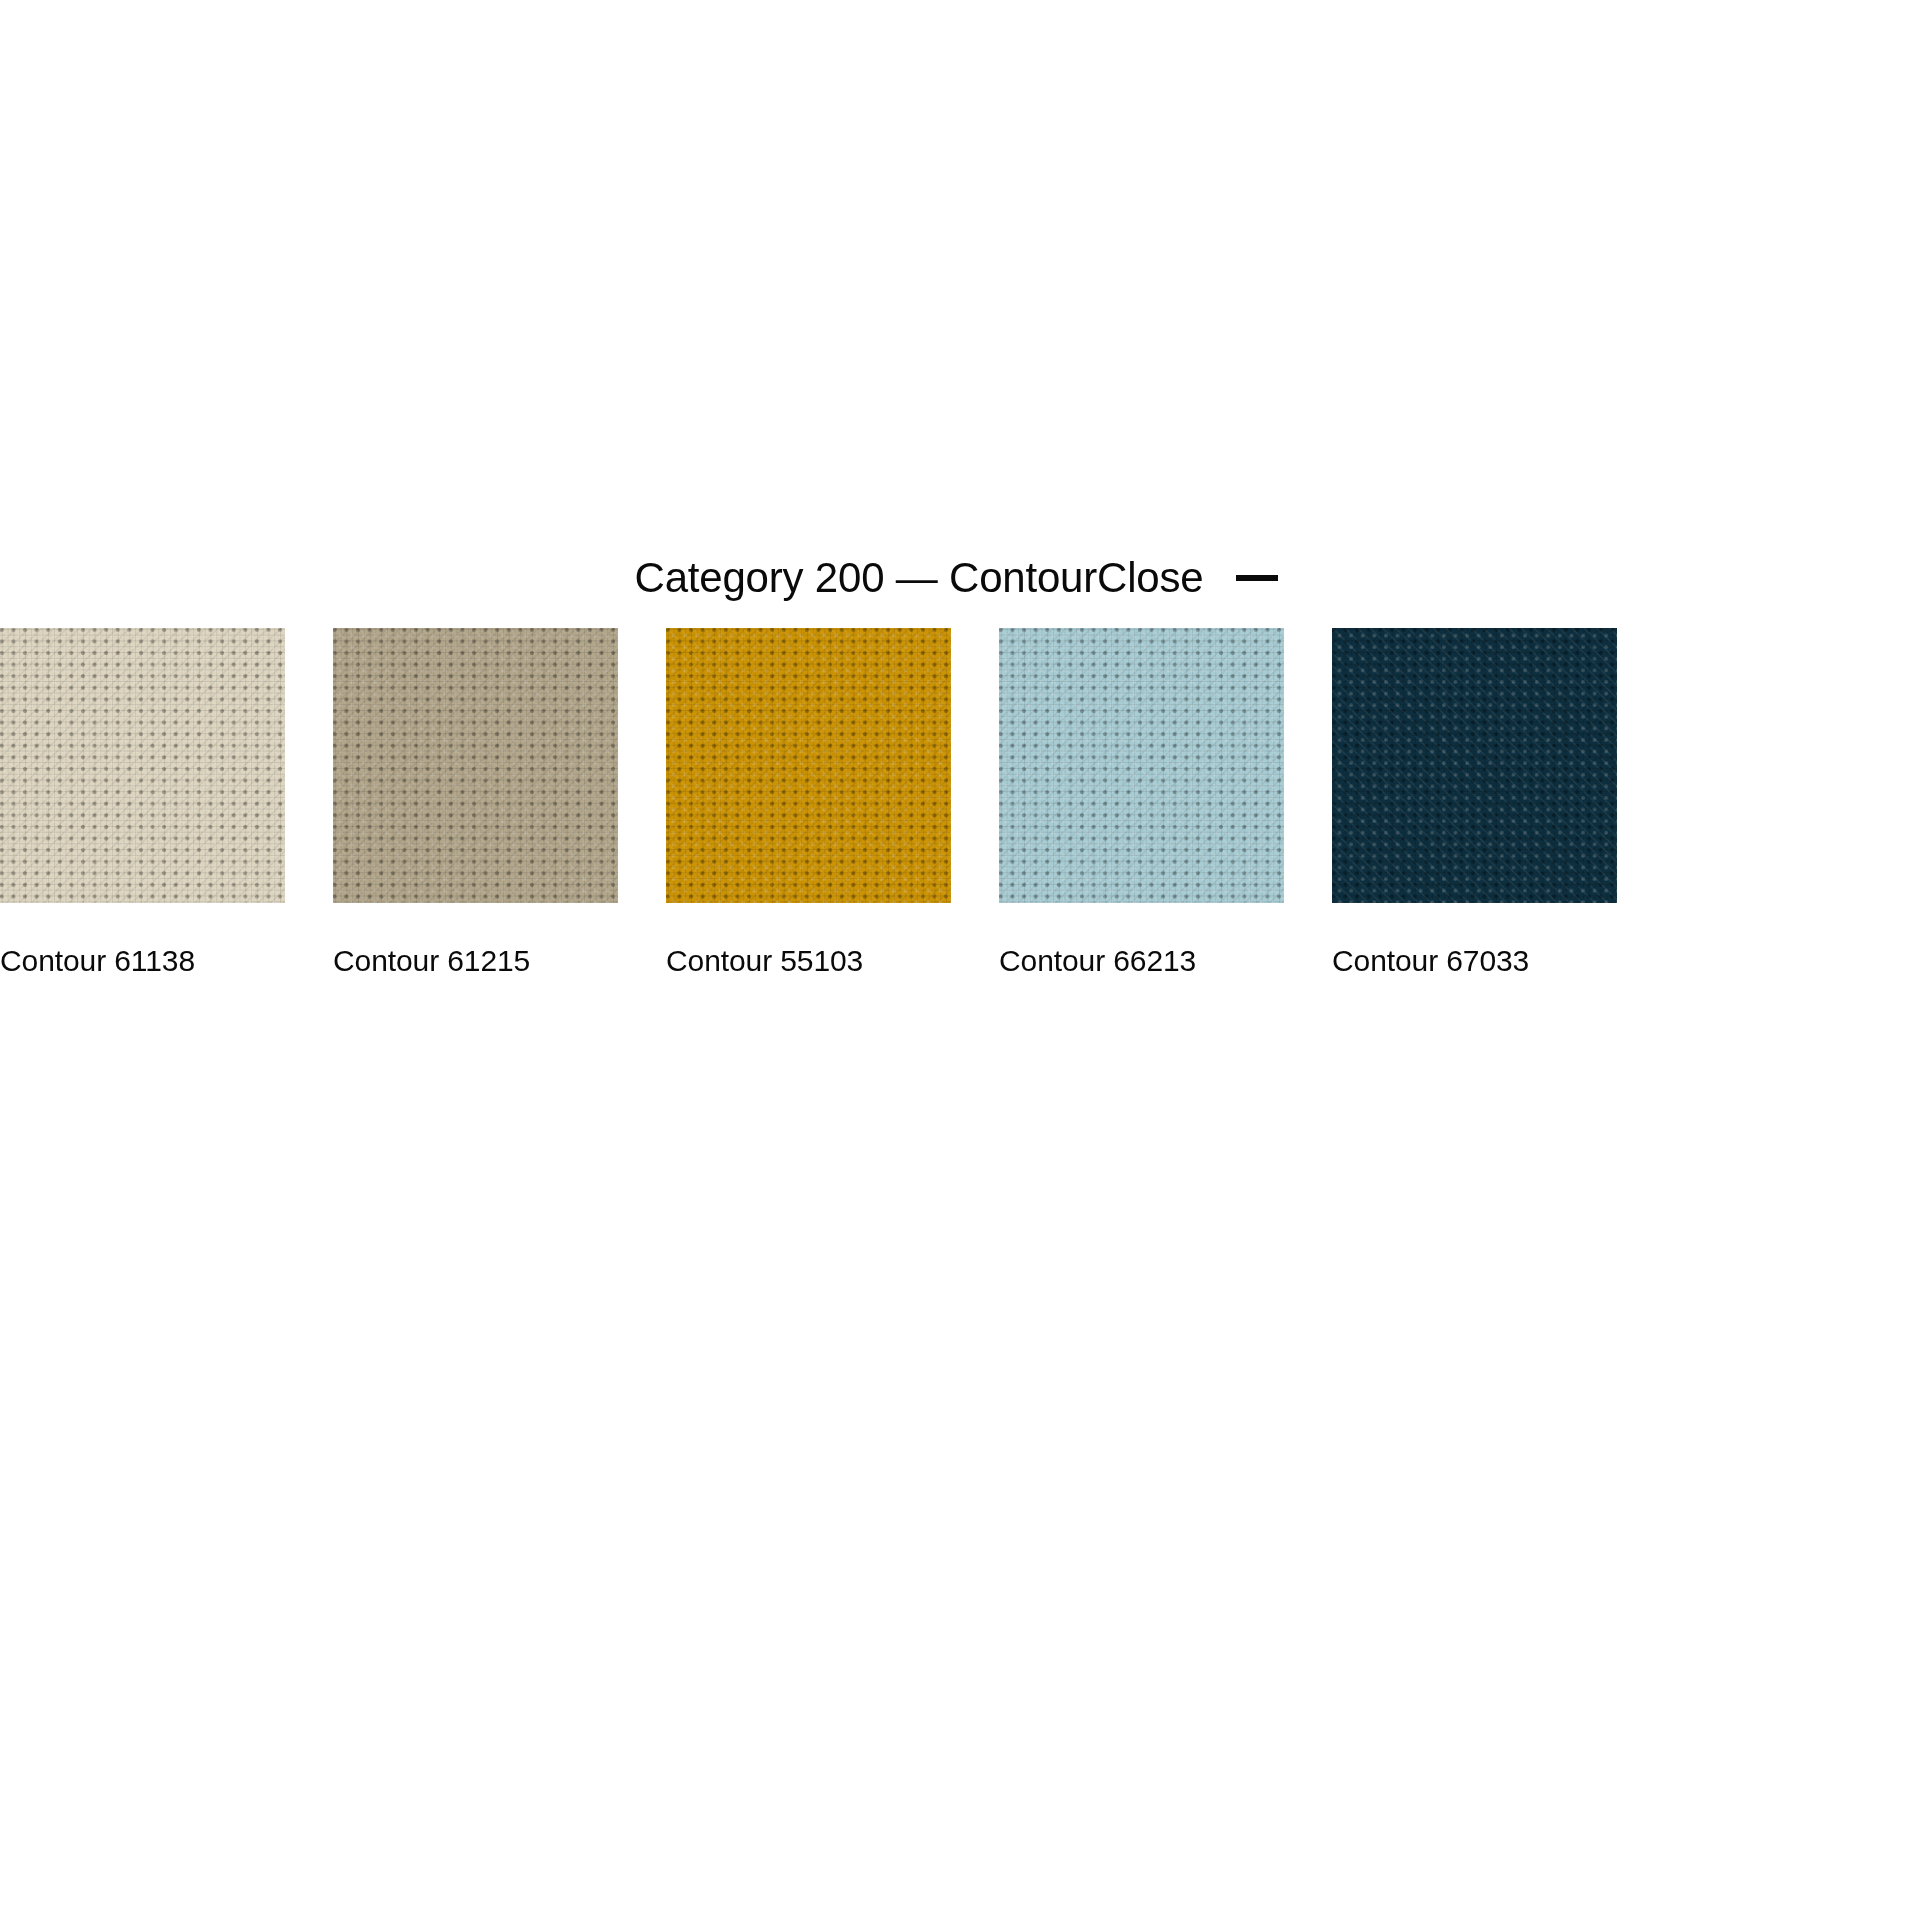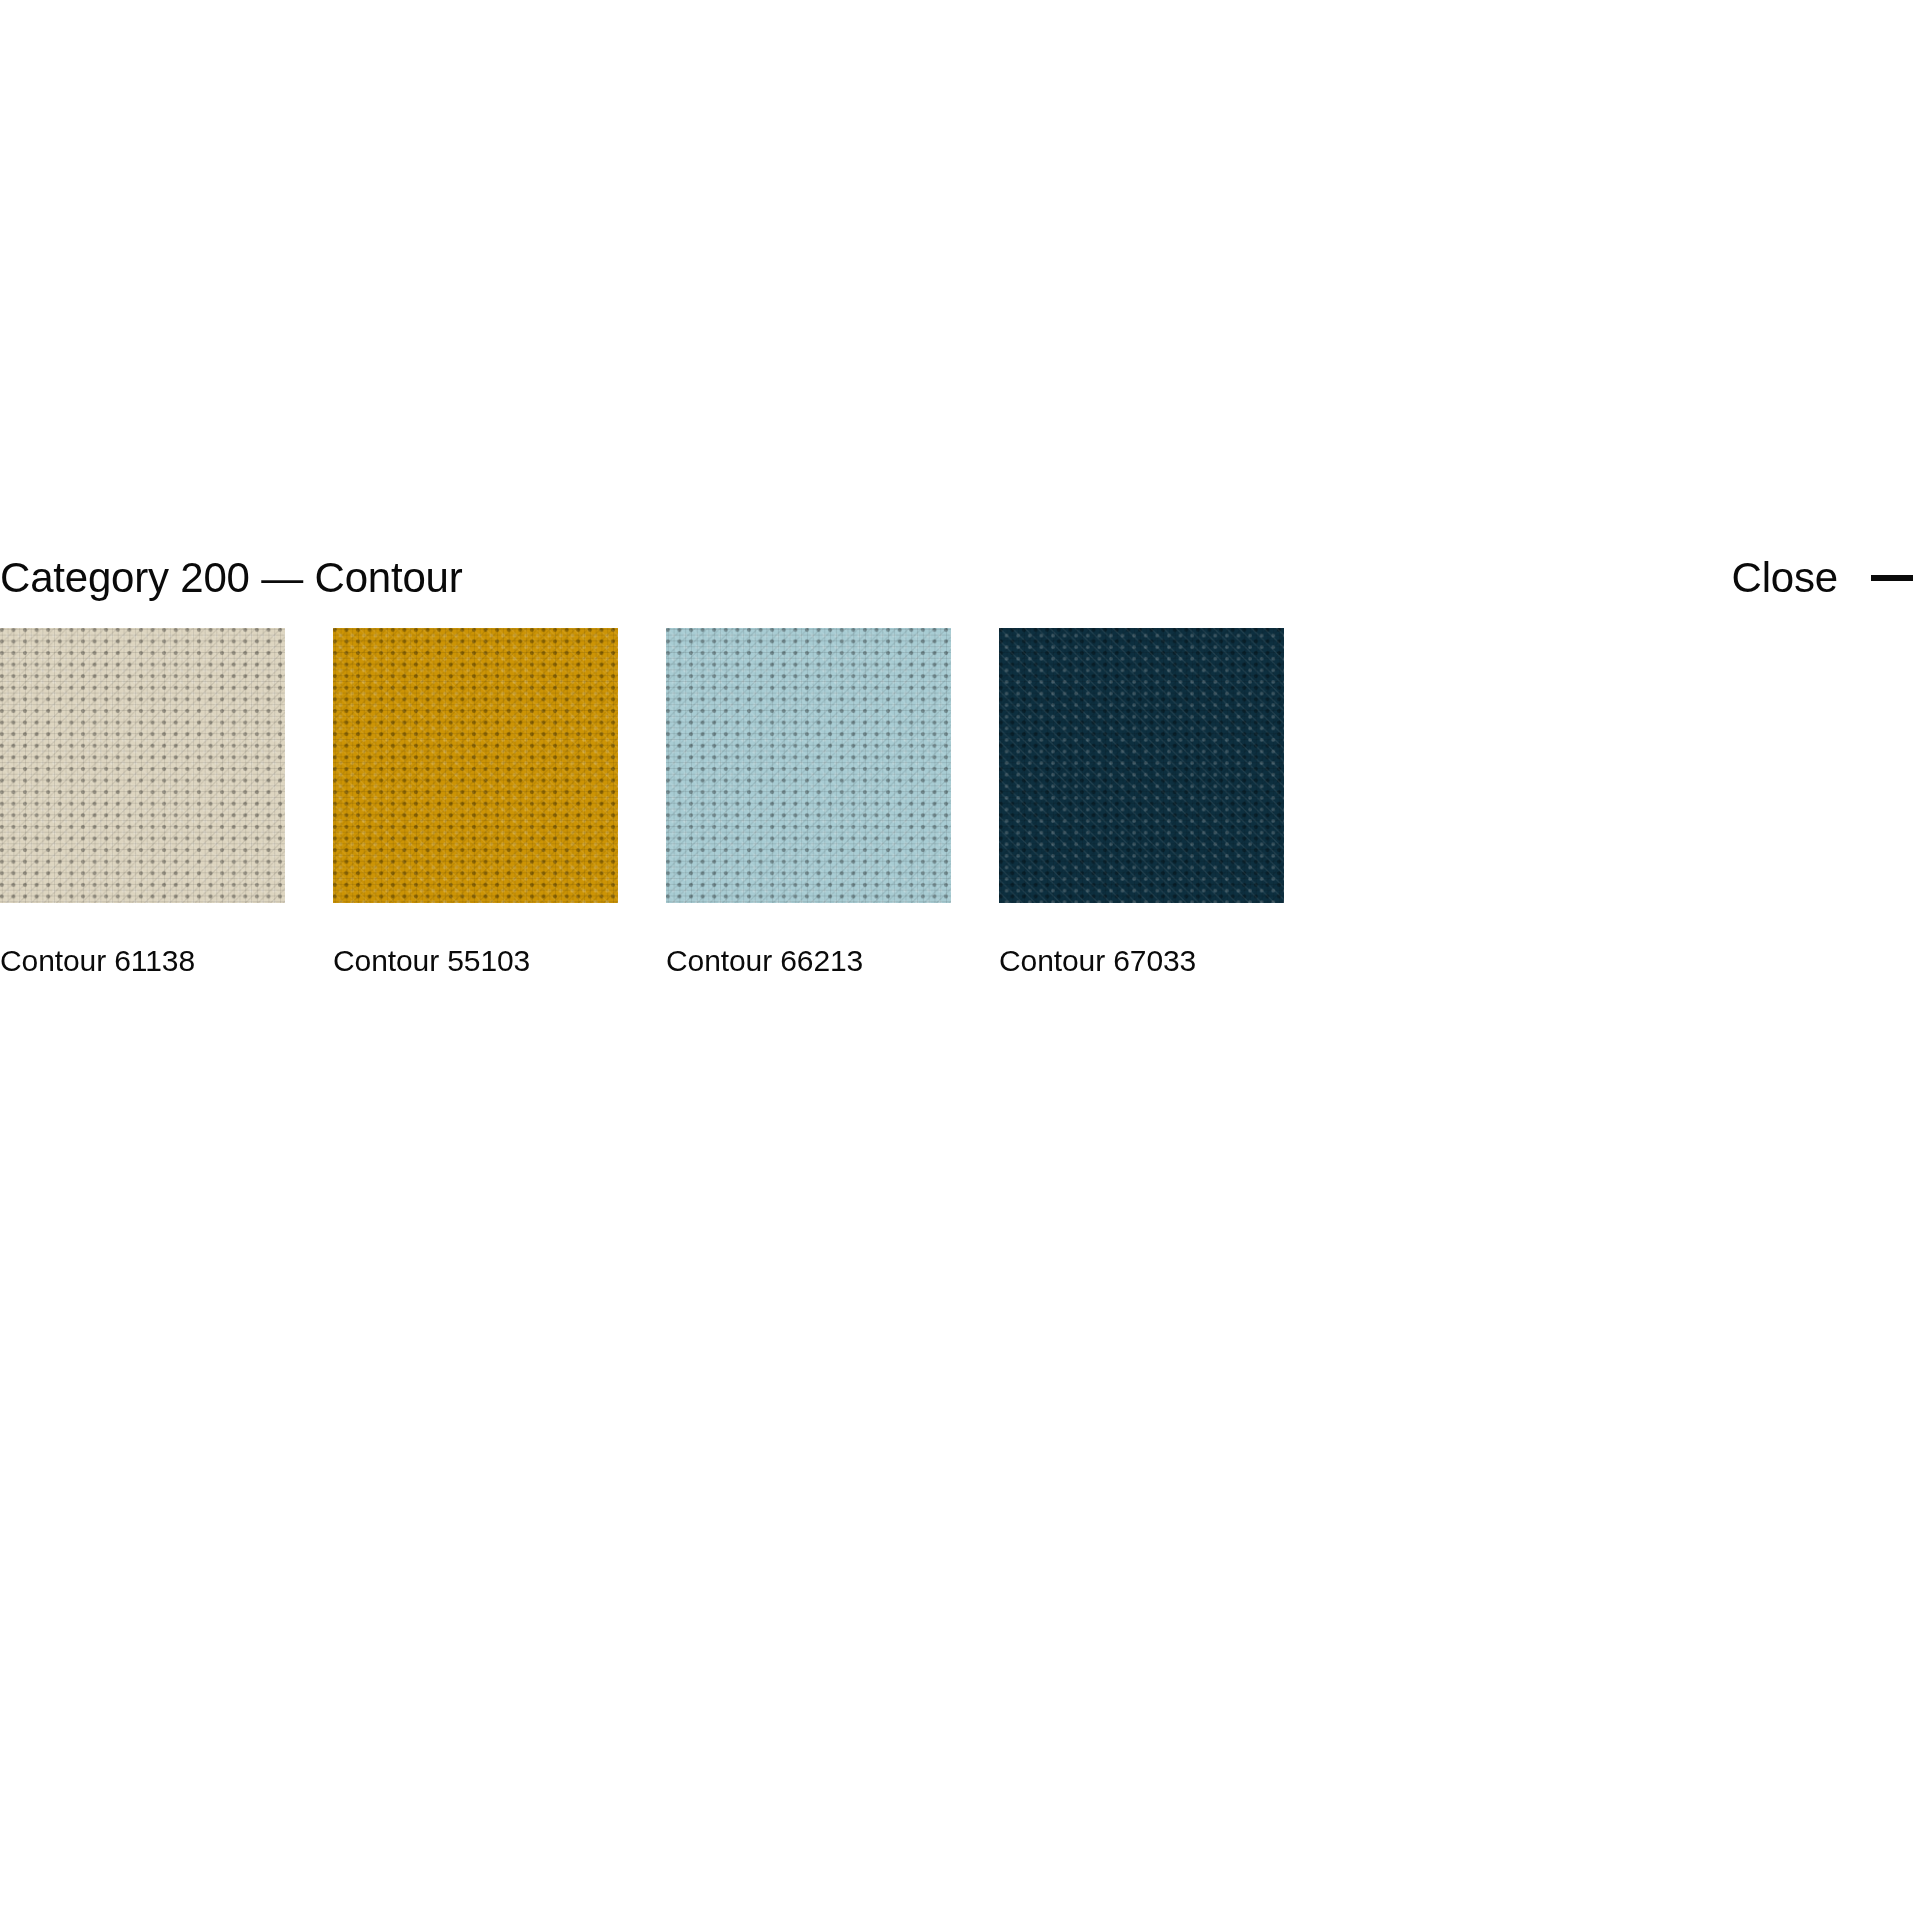--- a/index.html
+++ b/index.html
@@ -25,21 +25,21 @@
 
   
   #header {
     position: absolute;
     left: 0;
     top: 546px;
     width: 1931px;
     height: 64px;
     display: flex;
     align-items: center;
-    justify-content: space-between;
+    justify-content: center;
   }
 
   #panel-title {
     font-size: 42px;
     line-height: 1.0;
     font-weight: 400;
     color: #0a0a0a;
     letter-spacing: -0.2px;
     white-space: nowrap;
   }
@@ -140,20 +140,24 @@
       <span id="close-dash-icon"></span>
     </div>
   </div>
 
   <div class="swatch-row" id="swatch-row-1">
     <div class="swatch-cell">
       <div class="swatch-chip" style="background-color: rgb(221, 213, 192);"></div>
       <div class="swatch-label">Contour 61138</div>
     </div>
     <div class="swatch-cell">
+      <div class="swatch-chip" style="background-color: rgb(178, 166, 139);"></div>
+      <div class="swatch-label">Contour 61215</div>
+    </div>
+    <div class="swatch-cell">
       <div class="swatch-chip" style="background-color: rgb(204, 148, 5);"></div>
       <div class="swatch-label">Contour 55103</div>
     </div>
     <div class="swatch-cell">
       <div class="swatch-chip" style="background-color: rgb(168, 204, 211);"></div>
       <div class="swatch-label">Contour 66213</div>
     </div>
     <div class="swatch-cell">
       <div class="swatch-chip" style="background-color: rgb(13, 47, 63);"></div>
       <div class="swatch-label">Contour 67033</div>

